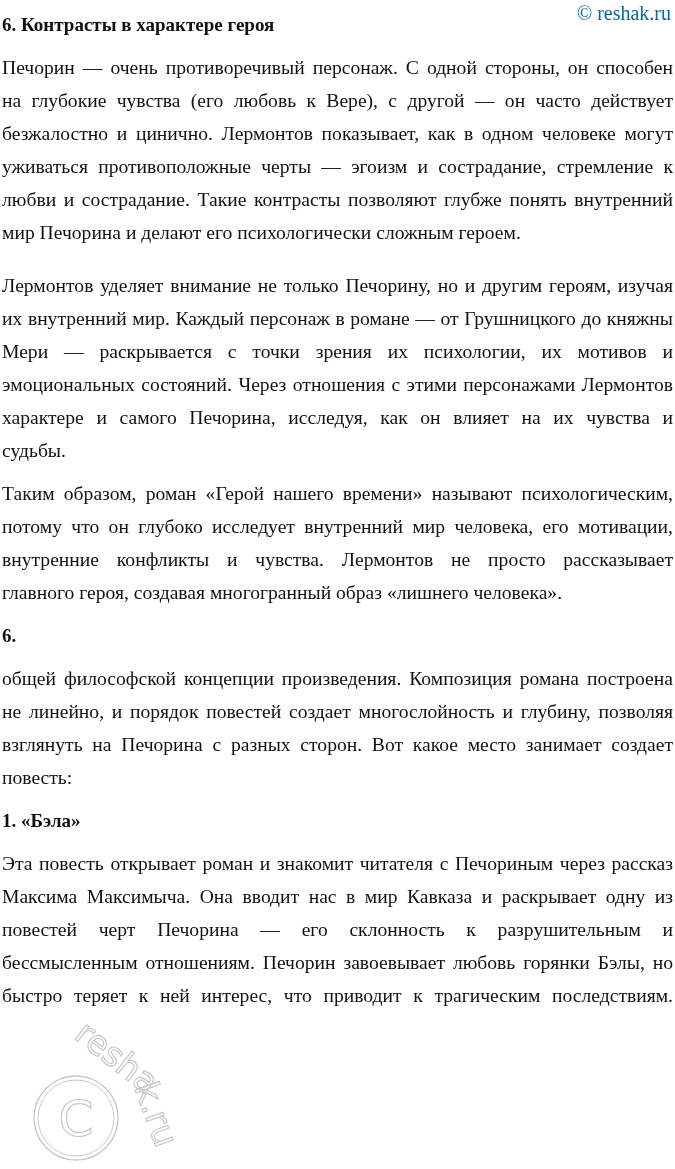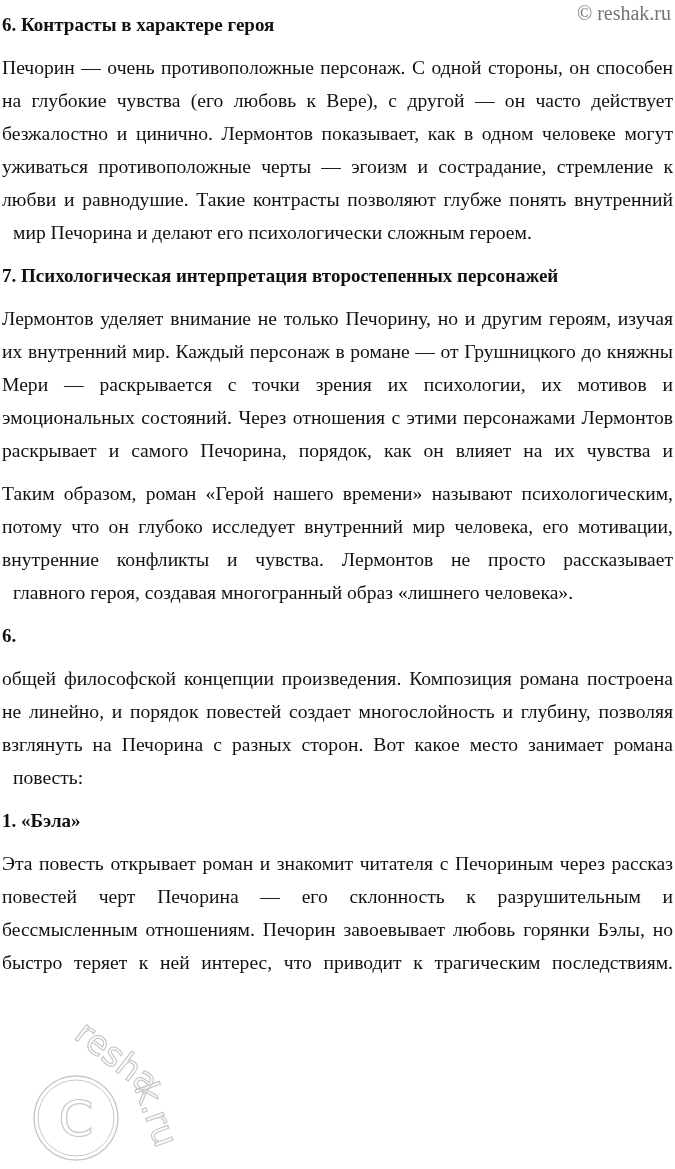--- a/index.html
+++ b/index.html
@@ -20,21 +20,21 @@
       left: 2px;
       top: 0;
       width: 671px;
     }
     .copyright {
       position: absolute;
       right: 4px;
       top: 1px;
       font-size: 20px;
       line-height: 24px;
-      color: #737373;
+      color: #0369a1;
     }
     .heading {
       font-weight: bold;
       font-size: 19px;
       line-height: 33px;
       margin: 0;
       white-space: nowrap;
     }
     .para {
       font-size: 19.6px;
@@ -44,21 +44,21 @@
       text-align-last: left;
     }
     .gap { height: 10px; }
     .line {
       display: block;
       white-space: nowrap;
       text-align: justify;
       text-align-last: justify;
       height: 33px;
     }
-    .line.last { text-align-last: left; margin-left: 11px; }
+    .line.last { text-align-last: left; }
     .watermark {
       position: absolute;
       left: 18px;
       top: 1010px;
       width: 160px;
       height: 160px;
       pointer-events: none;
       opacity: 0.55;
     }
   </style>
@@ -66,67 +66,68 @@
 <body>
 
 <div class="copyright">© reshak.ru</div>
 
 <div class="page">
 
   <div>
     <h3 class="heading" style="padding-top:8px;">6. Контрасты в характере героя</h3>
     <div class="gap"></div>
     <div class="para">
-      <span class="line">Печорин — очень противоположные персонаж. С одной стороны, он способен</span>
+      <span class="line">Печорин — очень противоречивый персонаж. С одной стороны, он способен</span>
       <span class="line">на глубокие чувства (его любовь к Вере), с другой — он часто действует</span>
       <span class="line">безжалостно и цинично. Лермонтов показывает, как в одном человеке могут</span>
       <span class="line">уживаться противоположные черты — эгоизм и сострадание, стремление к</span>
-      <span class="line">любви и равнодушие. Такие контрасты позволяют глубже понять внутренний</span>
+      <span class="line">любви и сострадание. Такие контрасты позволяют глубже понять внутренний</span>
       <span class="line last">мир Печорина и делают его психологически сложным героем.</span>
     </div>
     <div class="gap"></div>
   </div>
 
   <div>
-    <h3 class="heading">7. Психологическая интерпретация второстепенных персонажей</h3>
     <div class="gap"></div>
     <div class="para">
       <span class="line">Лермонтов уделяет внимание не только Печорину, но и другим героям, изучая</span>
       <span class="line">их внутренний мир. Каждый персонаж в романе — от Грушницкого до княжны</span>
       <span class="line">Мери — раскрывается с точки зрения их психологии, их мотивов и</span>
       <span class="line">эмоциональных состояний. Через отношения с этими персонажами Лермонтов</span>
-      <span class="line">раскрывает и самого Печорина, порядок, как он влияет на их чувства и</span>
+      <span class="line">характере и самого Печорина, исследуя, как он влияет на их чувства и</span>
+      <span class="line last">судьбы.</span>
     </div>
     <div class="gap"></div>
     <div class="para">
       <span class="line">Таким образом, роман «Герой нашего времени» называют психологическим,</span>
       <span class="line">потому что он глубоко исследует внутренний мир человека, его мотивации,</span>
       <span class="line">внутренние конфликты и чувства. Лермонтов не просто рассказывает</span>
       <span class="line last">главного героя, создавая многогранный образ «лишнего человека».</span>
     </div>
     <div class="gap"></div>
   </div>
 
   <div>
     <h3 class="heading">6.</h3>
     <div class="gap"></div>
     <div class="para">
       <span class="line">общей философской концепции произведения. Композиция романа построена</span>
       <span class="line">не линейно, и порядок повестей создает многослойность и глубину, позволяя</span>
-      <span class="line">взглянуть на Печорина с разных сторон. Вот какое место занимает романа</span>
+      <span class="line">взглянуть на Печорина с разных сторон. Вот какое место занимает создает</span>
       <span class="line last">повесть:</span>
     </div>
     <div class="gap"></div>
   </div>
 
   <div>
     <h3 class="heading">1. «Бэла»</h3>
     <div class="gap"></div>
     <div class="para">
       <span class="line">Эта повесть открывает роман и знакомит читателя с Печориным через рассказ</span>
+      <span class="line">Максима Максимыча. Она вводит нас в мир Кавказа и раскрывает одну из</span>
       <span class="line">повестей черт Печорина — его склонность к разрушительным и</span>
       <span class="line">бессмысленным отношениям. Печорин завоевывает любовь горянки Бэлы, но</span>
       <span class="line">быстро теряет к ней интерес, что приводит к трагическим последствиям.</span>
     </div>
   </div>
 </div>
 
 <svg class="watermark" viewBox="0 0 160 160" xmlns="http://www.w3.org/2000/svg">
   <defs>
     <path id="wm-arc" d="M 30 95 A 55 55 0 0 1 130 60" fill="none"></path>

